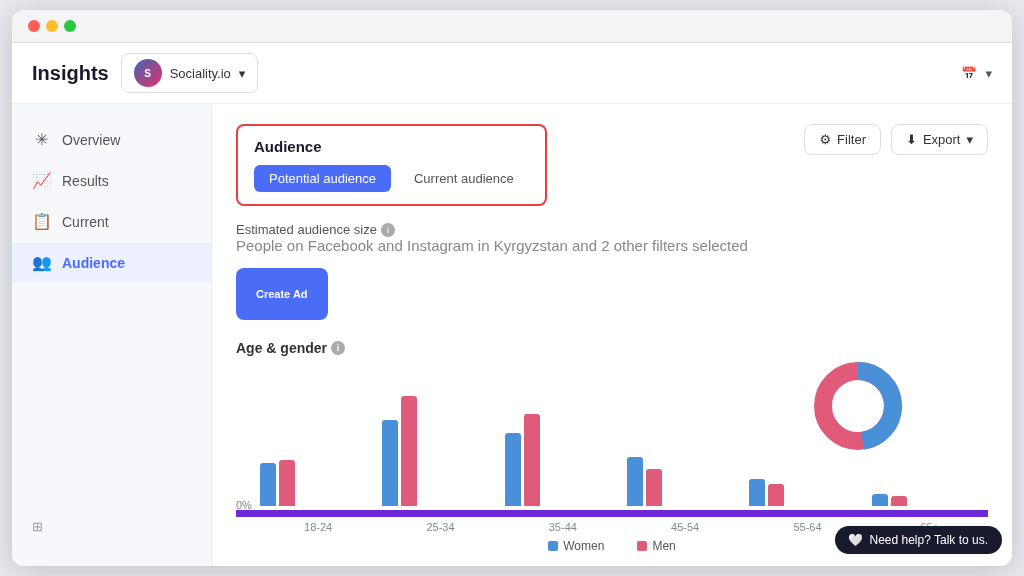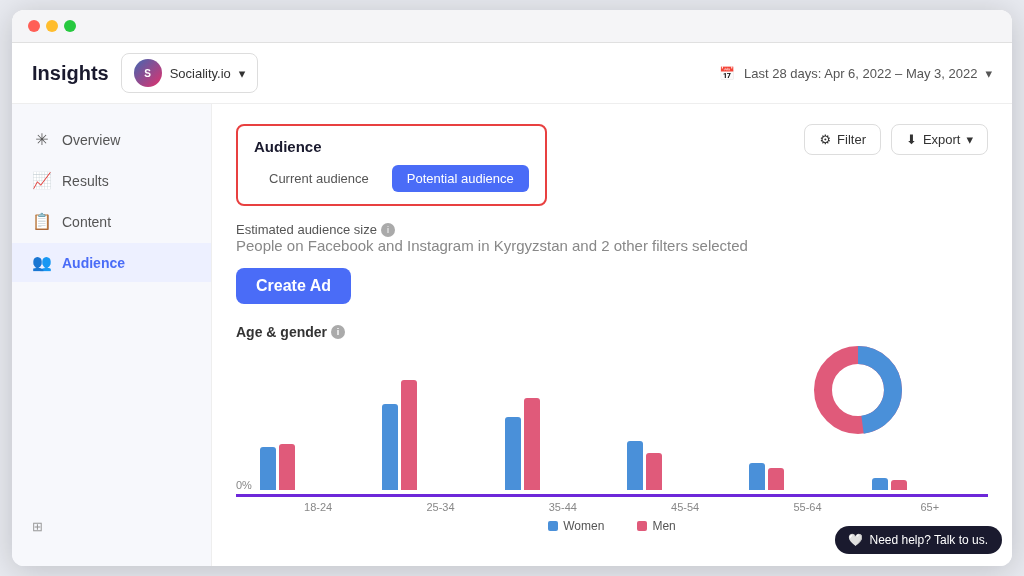--- a/index.html
+++ b/index.html
@@ -198,22 +198,22 @@
     .audience-desc {
       font-size: 15px;
       color: #888;
       margin-bottom: 14px;
     }
     .btn-create-ad {
       background: #4a6cf7;
       color: #fff;
       border: none;
       border-radius: 8px;
-      padding: 9px 20px;
-      font-size: 16px;
+      padding: 20px 20px;
+      font-size: 11px;
       font-weight: 600;
       cursor: pointer;
       margin-bottom: 20px;
     }
     .section-title {
       font-size: 14px;
       font-weight: 600;
       color: #333;
       margin-bottom: 10px;
       display: flex;
@@ -250,21 +250,21 @@
     .bar {
       border-radius: 3px 3px 0 0;
     }
     .bar-women { background: #4a90d9; }
     .bar-men { background: #e05a7a; }
     .bars-x-axis {
       display: flex;
       gap: 6px;
       padding-left: 24px;
       margin-top: 4px;
-      border-top: 3px solid #6d28d9;
+      border-top: 7px solid #6d28d9;
       padding-top: 4px;
     }
     .x-label {
       flex: 1;
       text-align: center;
       font-size: 11px;
       color: #888;
     }
     .y-label {
       font-size: 11px;
@@ -333,62 +333,61 @@
     <div class="app-header-left">
       <span class="app-title">Insights</span>
       <div class="brand-selector">
         <div class="brand-logo">S</div>
         <span>Sociality.io</span>
         <span>▾</span>
       </div>
     </div>
     <div class="date-range">
       <span class="date-range-icon">📅</span>
-      <span>Last 28 days: Apr 6, 2022 – May 3, 2022</span>
       <span>▾</span>
     </div>
   </div>
 
   <div class="main-content">
 
     <div class="sidebar">
       <nav class="sidebar-nav">
         <div class="sidebar-item">
           <span class="icon">✳</span>
           <span>Overview</span>
         </div>
         <div class="sidebar-item">
           <span class="icon">📈</span>
           <span>Results</span>
         </div>
         <div class="sidebar-item">
           <span class="icon">📋</span>
-          <span>Content</span>
+          <span>Current</span>
         </div>
         <div class="sidebar-item active">
           <span class="icon">👥</span>
           <span>Audience</span>
         </div>
       </nav>
       <div class="sidebar-footer">
         <span>⊞</span>
       </div>
     </div>
 
     <div class="content-area">
       
       <div class="content-header">
         <div class="audience-box">
           <div class="audience-box-title">Audience</div>
           <div class="audience-tabs">
+            <div class="audience-tab active">
+              <span>Potential audience</span>
+            </div>
             <div class="audience-tab inactive">
               <span>Current audience</span>
-            </div>
-            <div class="audience-tab active">
-              <span>Potential audience</span>
             </div>
           </div>
         </div>
         <div class="header-actions">
           <button class="btn-filter">
             <span>⚙</span>
             <span>Filter</span>
           </button>
           <button class="btn-export">
             <span>⬇</span>

